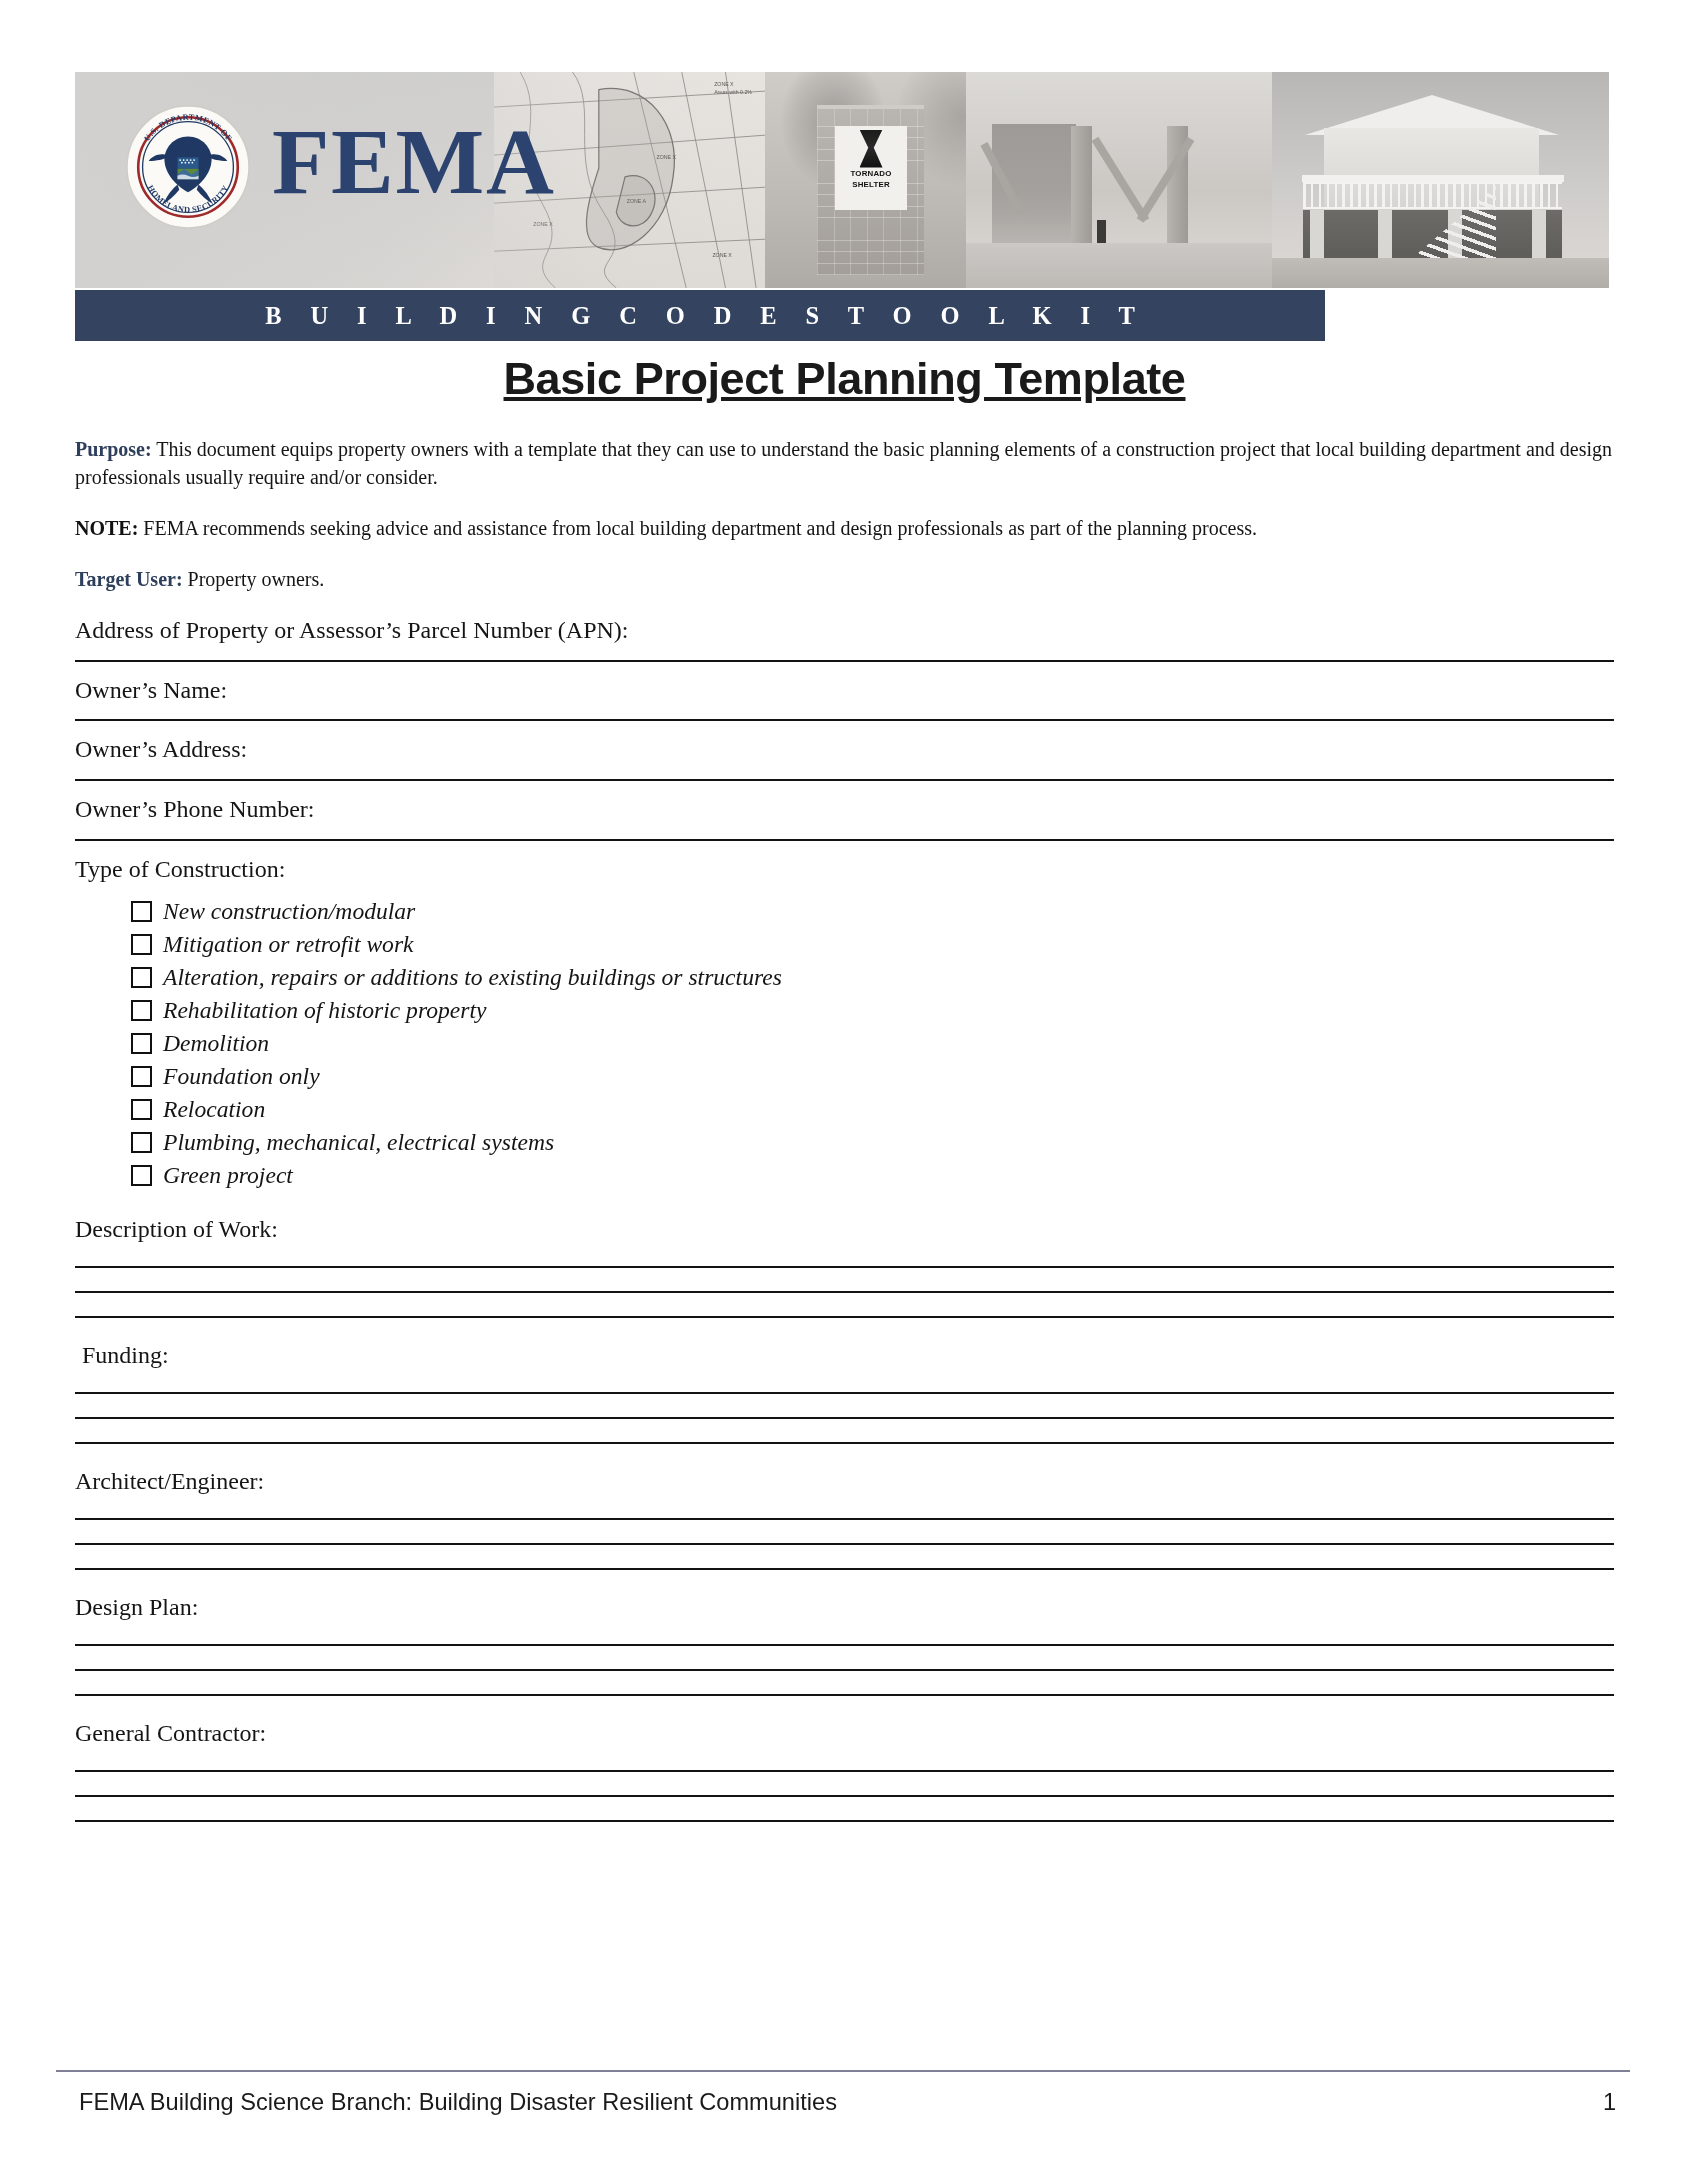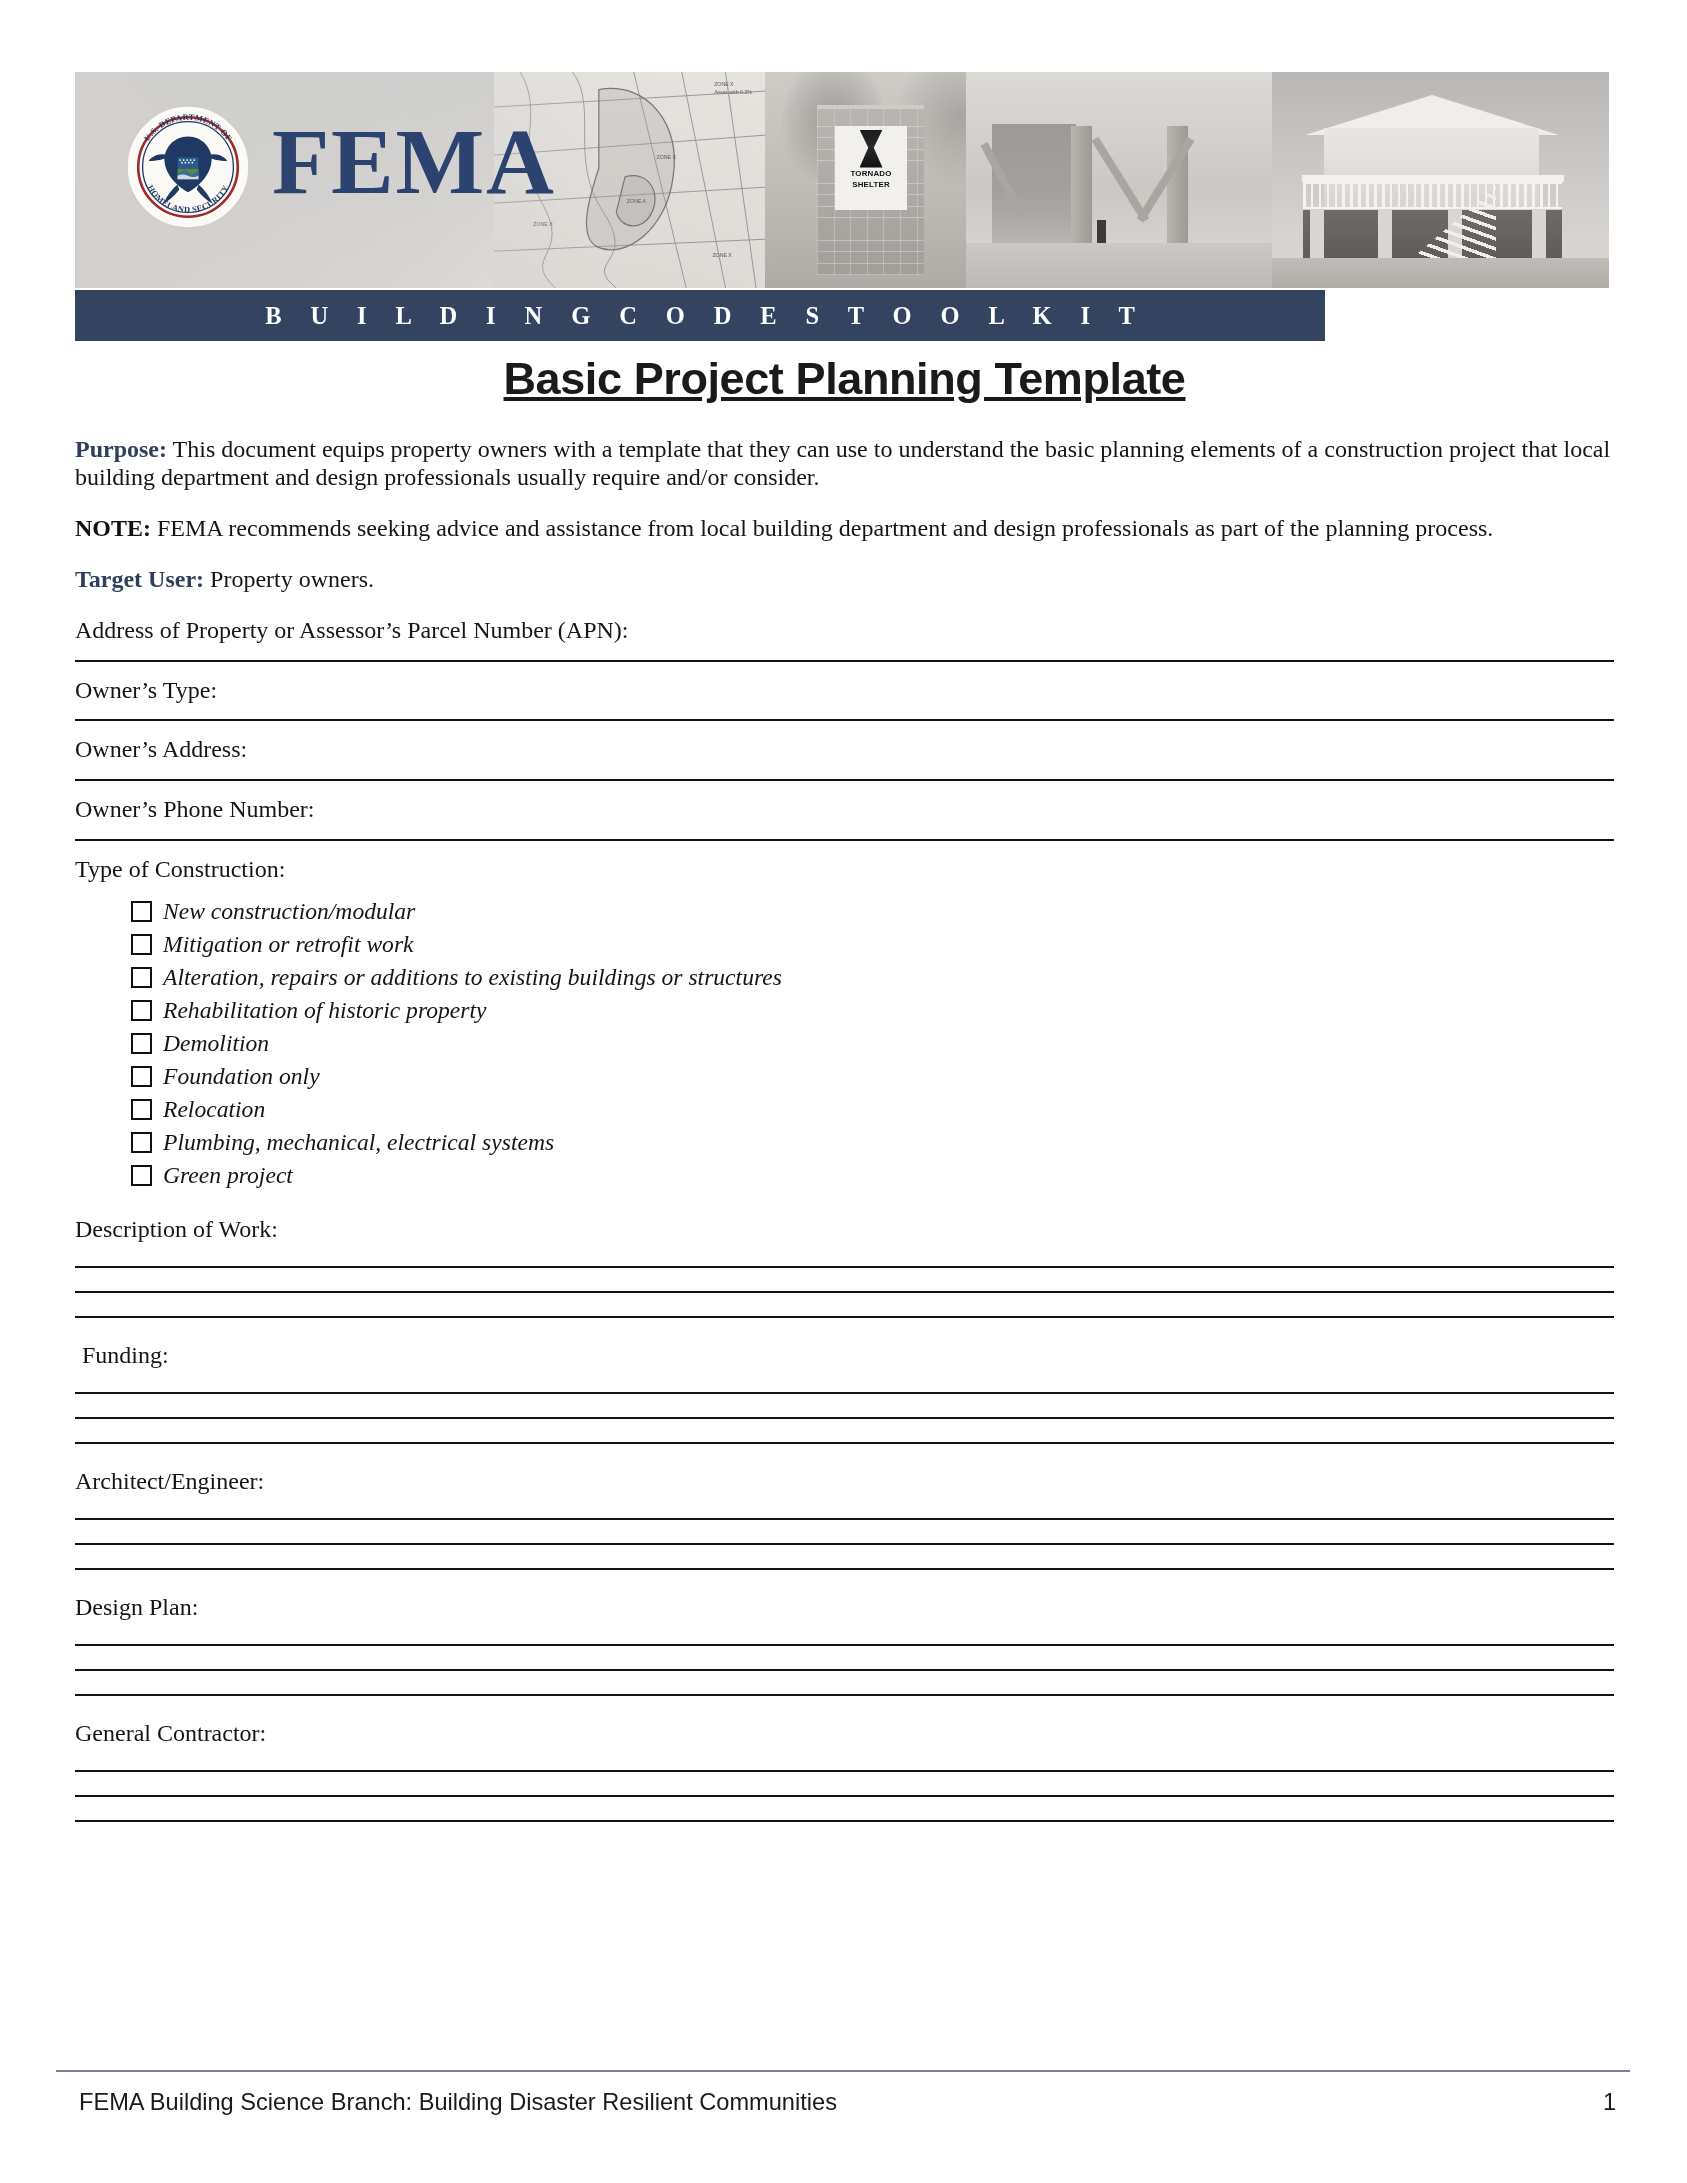--- a/index.html
+++ b/index.html
@@ -237,21 +237,21 @@
     font-size: 45px;
     font-weight: bold;
     color: #1a1a1a;
     margin: 0 0 30px 0;
     letter-spacing: -0.4px;
     text-decoration: underline;
   }
 
   p.para {
     margin: 0 0 23px 0;
-    font-size: 24px;
+    font-size: 20px;
     line-height: 28px;
     color: #151515;
   }
   p.para .lead-blue {
     color: #2e3f5c;
     font-weight: bold;
   }
   p.para .lead-black {
     color: #111111;
     font-weight: bold;
@@ -468,21 +468,21 @@
 
     <p class="para"><span class="lead-blue">Target User:</span><span> Property owners.</span></p>
 
     <div class="field-block">
       <p class="field-label">Address of Property or Assessor’s Parcel Number (APN):</p>
       <div class="rule"></div>
     </div>
     <div class="gap-sm"></div>
 
     <div class="field-block">
-      <p class="field-label">Owner’s Type:</p>
+      <p class="field-label">Owner’s Name:</p>
       <div class="rule"></div>
     </div>
     <div class="gap-sm"></div>
 
     <div class="field-block">
       <p class="field-label">Owner’s Address:</p>
       <div class="rule"></div>
     </div>
     <div class="gap-sm"></div>
 

